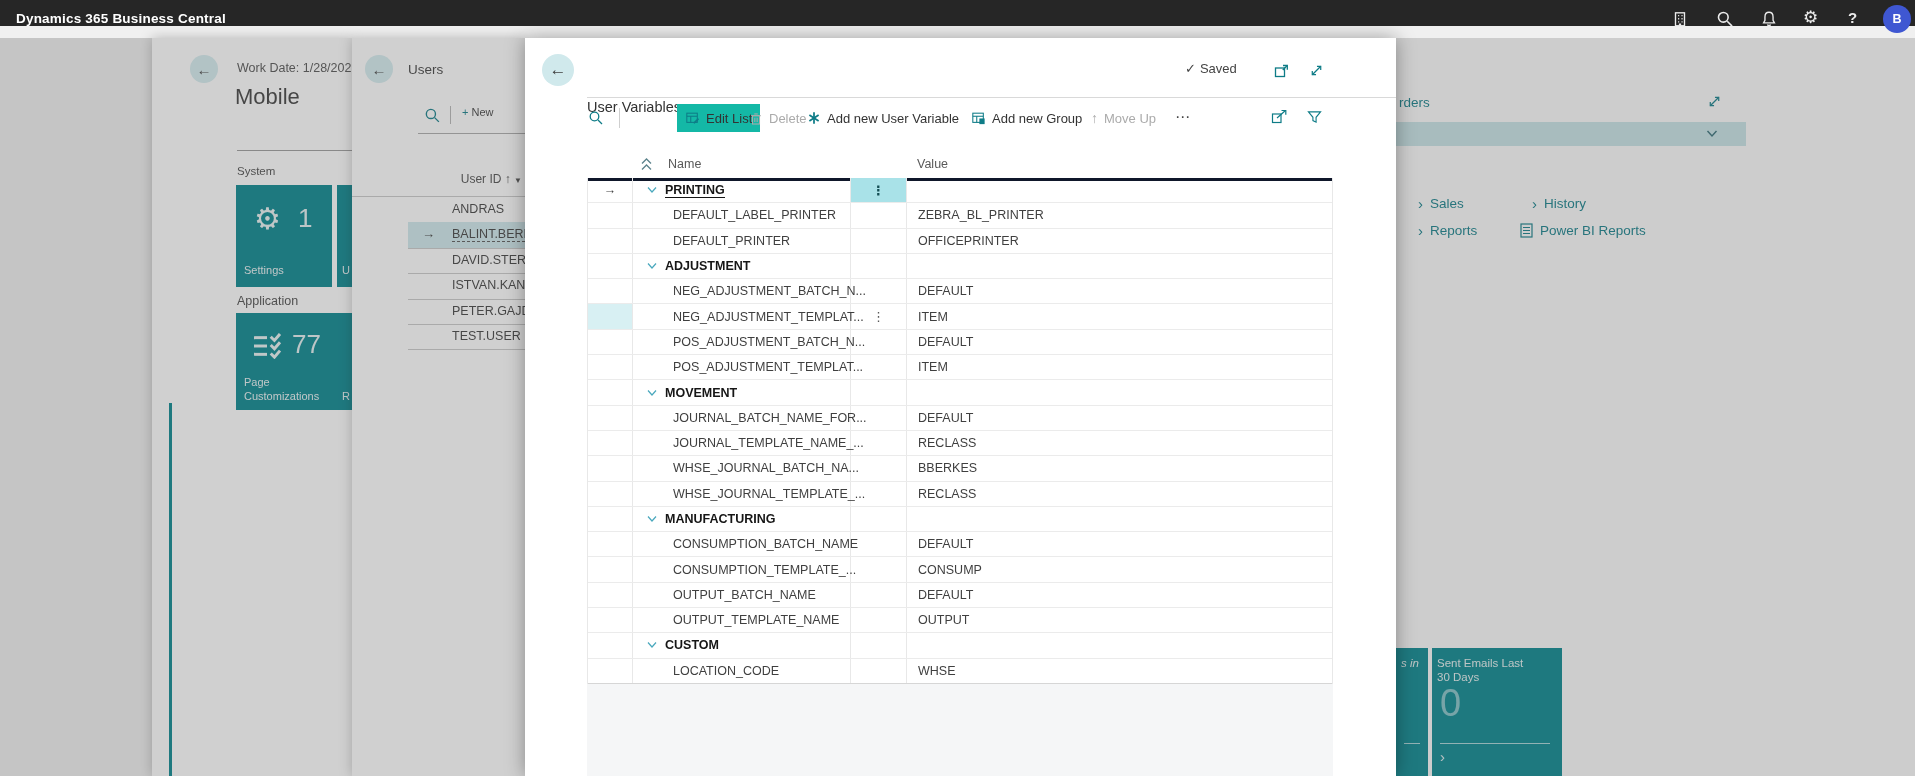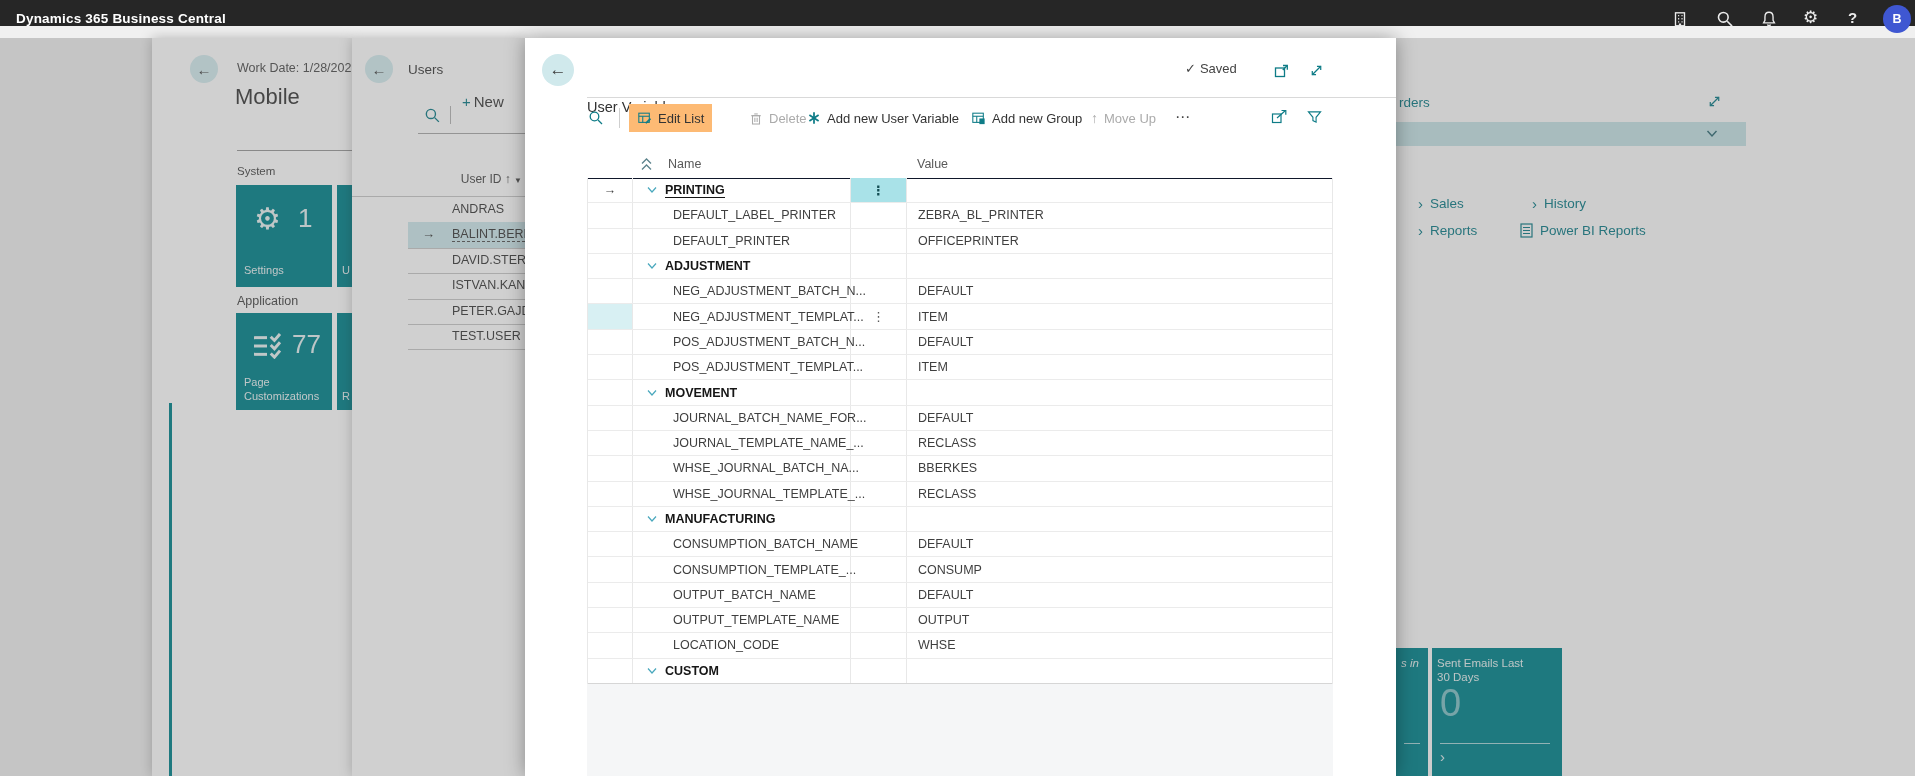--- a/index.html
+++ b/index.html
@@ -36,21 +36,21 @@
   .rc-div{left:85px;top:112px;width:115px;height:1px;background:#9a9a9a;}
   .sec-lbl{font-size:11.5px;color:#474747;}
   .accent-line{left:17px;top:365px;width:3px;height:373px;background:#00838c;}
 
   
   .p-users{left:352px;width:173px;}
   .us-back{left:13px;top:17px;}
   .us-title{left:56px;top:24px;font-size:13.5px;color:#3c3c3c;}
   .us-search{left:72px;top:69px;color:#0e7c87;cursor:pointer;}
   .us-vdiv{left:98px;top:68px;width:1px;height:18px;background:#b5b5b5;}
-  .us-new{left:110px;top:55px;font-size:15px;color:#3c3c3c;cursor:pointer;white-space:nowrap;}
+  .us-new{left:110px;top:68px;font-size:11px;color:#3c3c3c;cursor:pointer;white-space:nowrap;}
   .us-new .plus{color:#0e7c87;margin-right:3px;}
   .us-underline{left:66px;top:95px;width:107px;height:1px;background:#a9a9a9;}
   .us-colhead{left:60px;top:134px;width:110px;text-align:right;font-size:12px;color:#4a4a4a;cursor:pointer;}
   .us-rows{left:0;top:158px;width:173px;border-top:1px solid #c9c9c9;}
   .u-row{position:absolute;left:56px;width:117px;height:25.4px;border-bottom:1px solid #c9c9c9;
          font-size:12.5px;color:#3b3b3b;cursor:pointer;}
   .u-row .uid{position:absolute;left:44px;top:5px;white-space:nowrap;}
   .u-row.sel{background:#cfe9ec;}
   .u-row.sel .uid{border-bottom:1px dashed #555;}
   .u-row .rarr{position:absolute;left:14px;top:4px;color:#3b3b3b;font-size:13px;}
@@ -78,28 +78,28 @@
   .m-status{left:660px;top:23px;font-size:13px;color:#444;}
   .m-status .chk{margin-right:4px;}
   .m-hdric{top:25px;color:#0e7c87;cursor:pointer;}
   .m-div{left:62px;top:59px;width:809px;height:1px;background:#d9d9d9;}
 
   .tbtn{top:66px;height:28px;display:inline-flex;align-items:center;gap:6px;font-size:13px;
         color:#333;cursor:pointer;white-space:nowrap;padding:0 8px;}
   .tbtn.dis{color:#ababab;cursor:default;}
   .tbtn .ic{color:#0e7c87;}
   .tbtn.dis .ic{color:#ababab;}
-  .tb-pill{background:#fdba74;}
+  .tb-pill{background:#14b8a6;margin-left:48px;}
   .t-vdiv{left:94px;top:70px;width:1px;height:20px;background:#cfcfcf;}
   .t-search{left:63px;top:72px;color:#0e7c87;cursor:pointer;}
   .t-more{left:650px;top:70px;font-size:15px;color:#444;cursor:pointer;letter-spacing:1px;}
   .t-share{left:746px;top:71px;color:#0e7c87;cursor:pointer;}
   .t-filter{left:782px;top:72px;color:#0e7c87;cursor:pointer;}
 
-  .g-head{left:62px;top:114px;width:746px;height:26px;border-bottom:1px solid #0f172a;font-size:12.5px;color:#595959;}
+  .g-head{left:62px;top:114px;width:746px;height:26px;border-bottom:3px solid #0f172a;font-size:12.5px;color:#595959;}
   .g-collapse{position:absolute;left:53px;top:5px;color:#5c838c;cursor:pointer;}
   .g-name{position:absolute;left:81px;top:5px;}
   .g-value{position:absolute;left:330px;top:5px;}
 
   .t-rows{left:62px;top:140px;width:746px;border-left:1px solid #e8e8e8;border-right:1px solid #e8e8e8;box-sizing:border-box;}
   .t-row{display:flex;height:25.3px;border-bottom:1px solid #ebebeb;box-sizing:border-box;font-size:12.5px;cursor:pointer;}
   .t-row:last-child{border-bottom:1px solid #d6d6d6;}
   .c-marker{width:45px;border-right:1px solid #e8e8e8;box-sizing:border-box;display:flex;align-items:center;justify-content:center;color:#3f3f3f;}
   .c-name{width:218px;border-right:1px solid #e8e8e8;box-sizing:border-box;display:flex;align-items:center;color:#3f3f3f;}
   .c-mid{width:56px;border-right:1px solid #e8e8e8;box-sizing:border-box;display:flex;align-items:center;justify-content:center;color:#5a5a5a;}
@@ -129,21 +129,21 @@
       <div class="abs" style="left:18px;top:16px;font-size:30px;color:#e8f2f3;">⚙</div>
       <div class="big" style="left:62px;top:18px;">1</div>
       <div class="lbl" style="left:8px;top:78px;">Settings</div>
     </div>
     <div class="abs tile" style="left:185px;top:147px;width:15px;height:102px;">
       <div class="lbl" style="left:5px;top:78px;">U</div>
     </div>
 
     <div class="abs sec-lbl" style="left:85px;top:256px;font-size:12.5px;">Application</div>
 
-    <div class="abs tile" style="left:84px;top:275px;width:96px;height:97px;">
+    <div class="abs tile" style="left:84px;top:275px;width:96px;height:97px;padding-left:32px;">
       <svg style="position:absolute;left:16px;top:20px;" width="30" height="26" viewBox="0 0 16 14">
         <g stroke="#e8f2f3" stroke-width="1.6" fill="none">
           <line x1="1" y1="2.5" x2="8" y2="2.5"></line>
             <line x1="1" y1="7" x2="8" y2="7"></line>
             <line x1="1" y1="11.5" x2="8" y2="11.5"></line>
           <polyline points="10,2 12,4 15,0.5"></polyline>
             <polyline points="10,6.5 12,8.5 15,5"></polyline>
             <polyline points="10,11 12,13 15,9.5"></polyline>
         </g>
       </svg>
@@ -568,38 +568,38 @@
             <span class="ename">OUTPUT_TEMPLATE_NAME</span>
           </div>
           <div class="c-mid"></div>
           <div class="c-val">
             <span>OUTPUT</span>
           </div>
         </div>
         <div class="t-row">
           <div class="c-marker"></div>
           <div class="c-name">
-            <span class="ename">LOCATION_CODE</span>
-          </div>
-          <div class="c-mid"></div>
-          <div class="c-val">
-            <span>WHSE</span>
-          </div>
-        </div>
-        <div class="t-row">
-          <div class="c-marker"></div>
-          <div class="c-name">
             <svg class="chev" width="12" height="12" viewBox="0 0 12 12">
               <polyline points="2,3.5 6,8 10,3.5" fill="none" stroke="currentColor" stroke-width="1.2"></polyline>
             </svg>
             <span class="gname">CUSTOM</span>
           </div>
           <div class="c-mid"></div>
           <div class="c-val">
             <span></span>
           </div>
         </div>
+        <div class="t-row">
+          <div class="c-marker"></div>
+          <div class="c-name">
+            <span class="ename">LOCATION_CODE</span>
+          </div>
+          <div class="c-mid"></div>
+          <div class="c-val">
+            <span>WHSE</span>
+          </div>
+        </div>
       </div>
 
     <div class="abs m-footer"></div>
   </div>
 
 </div>
 
 </body></html>

